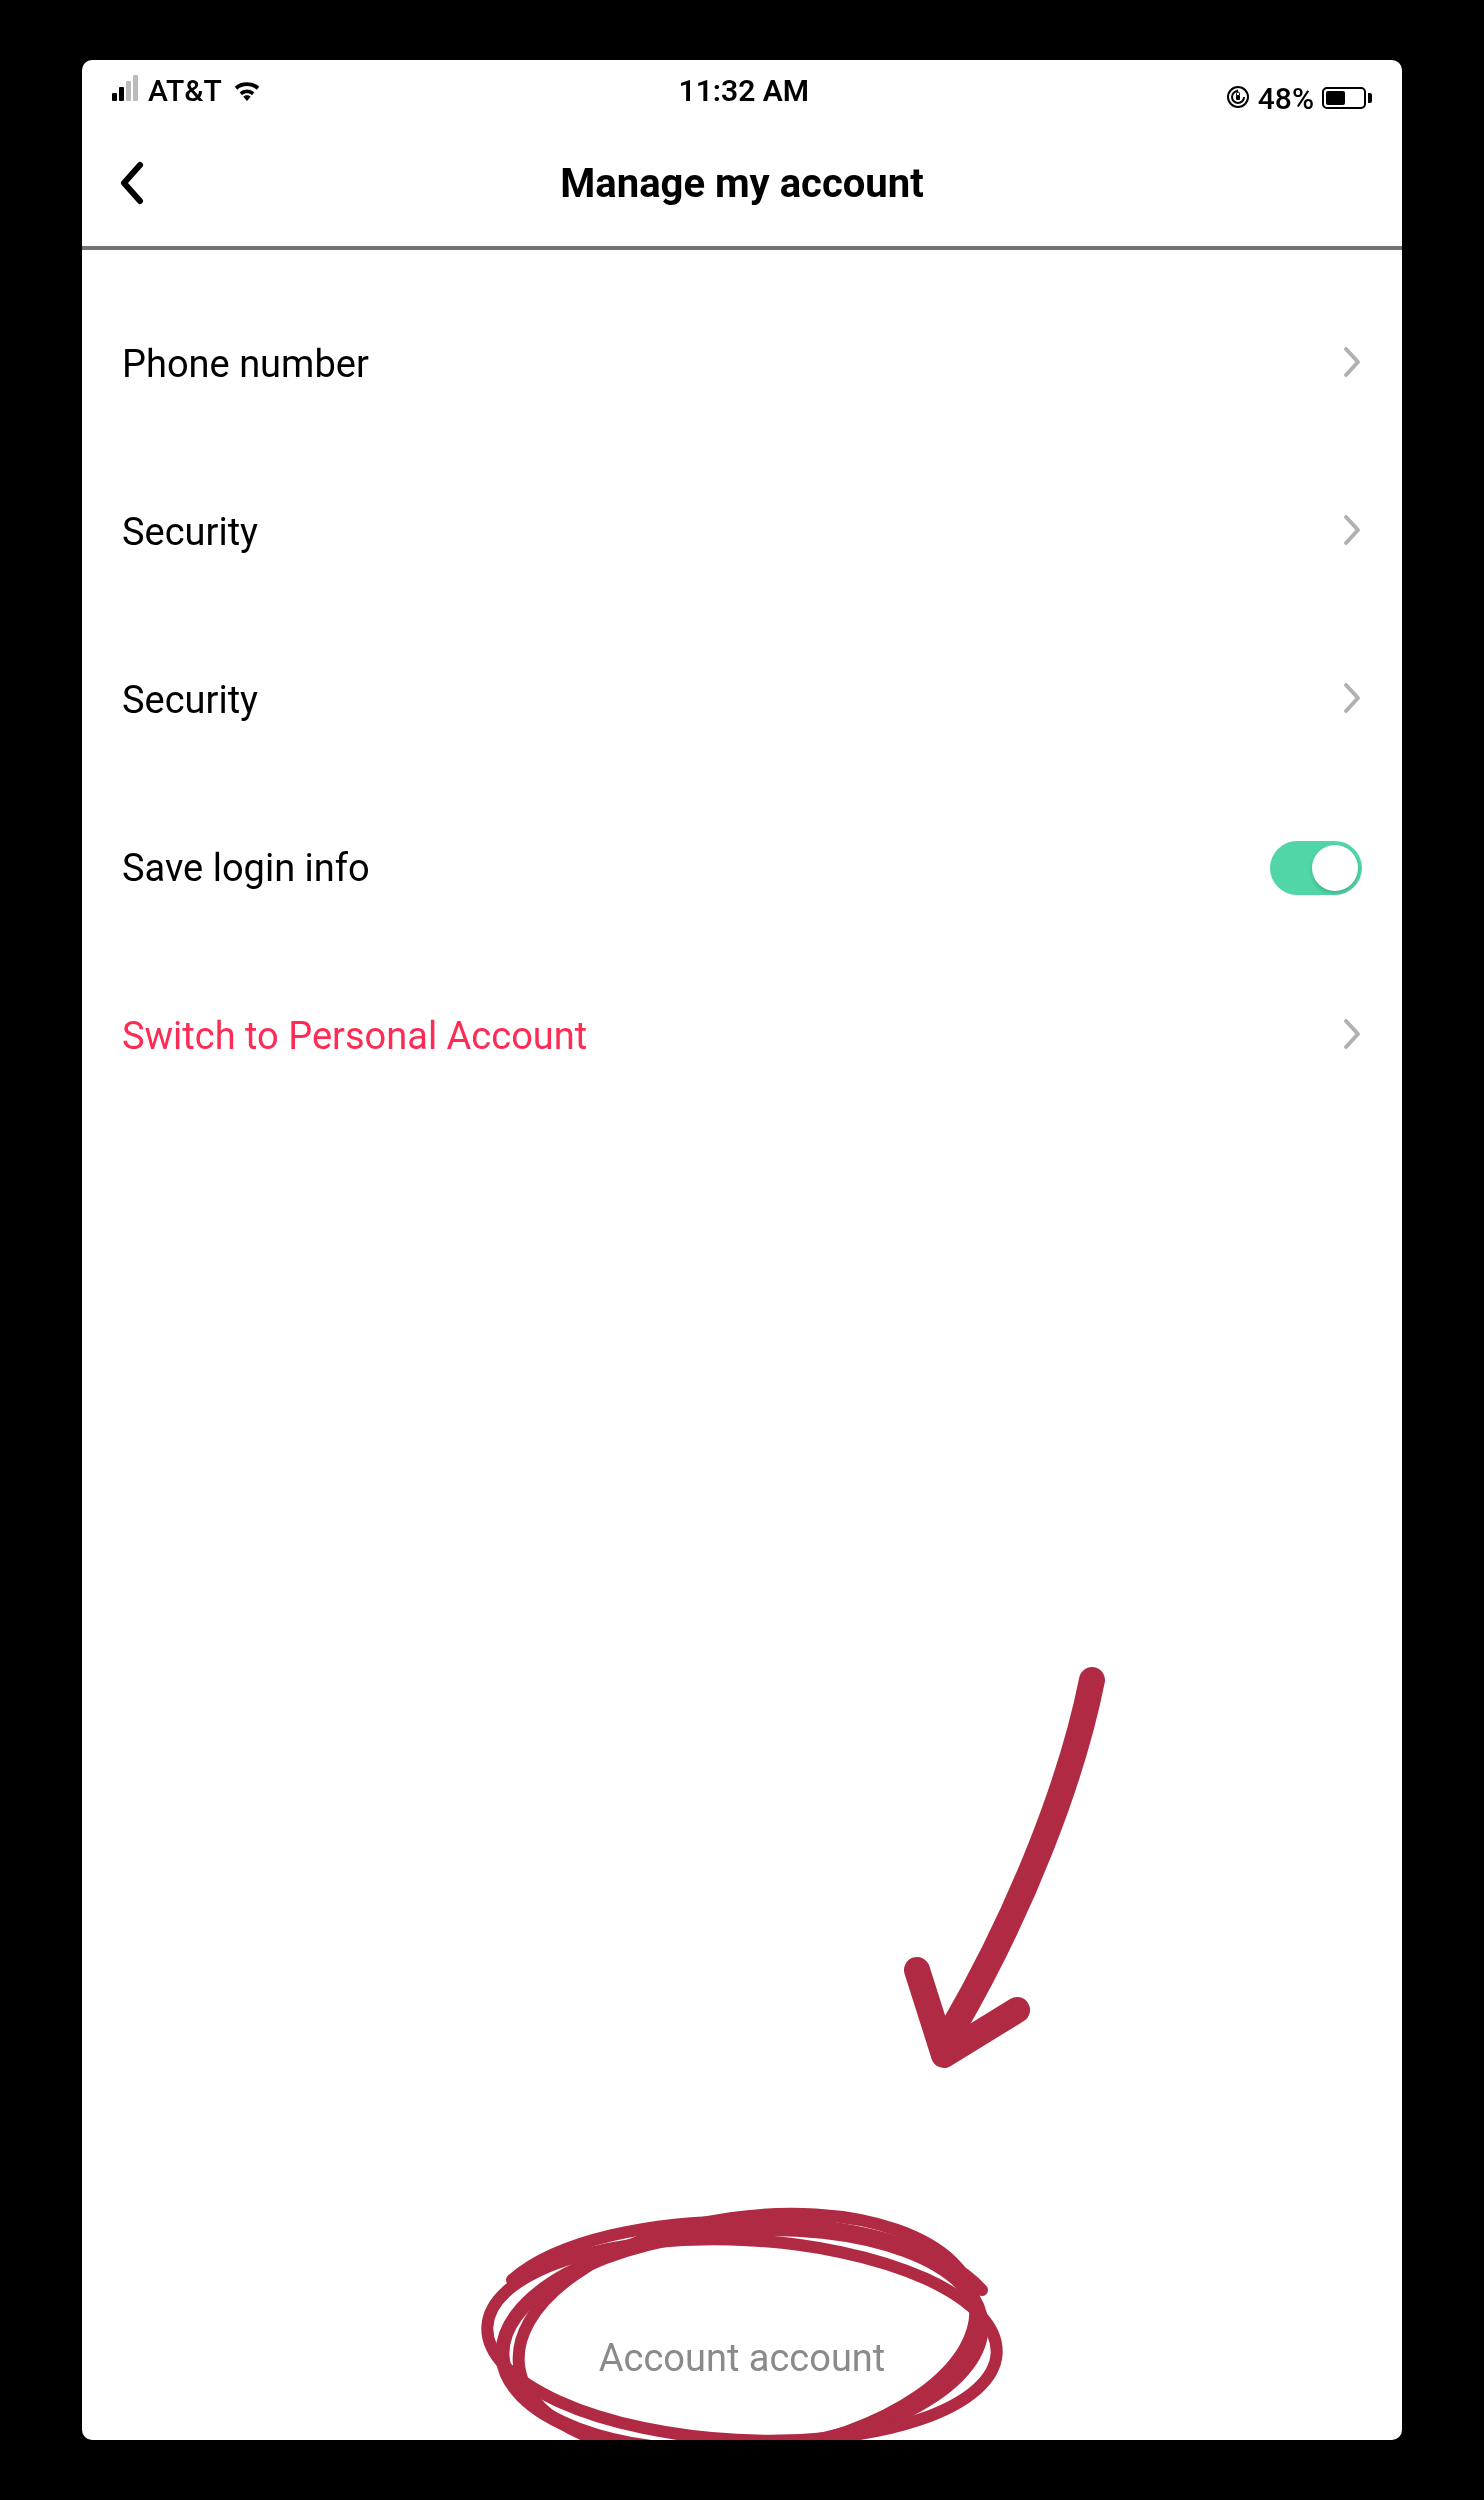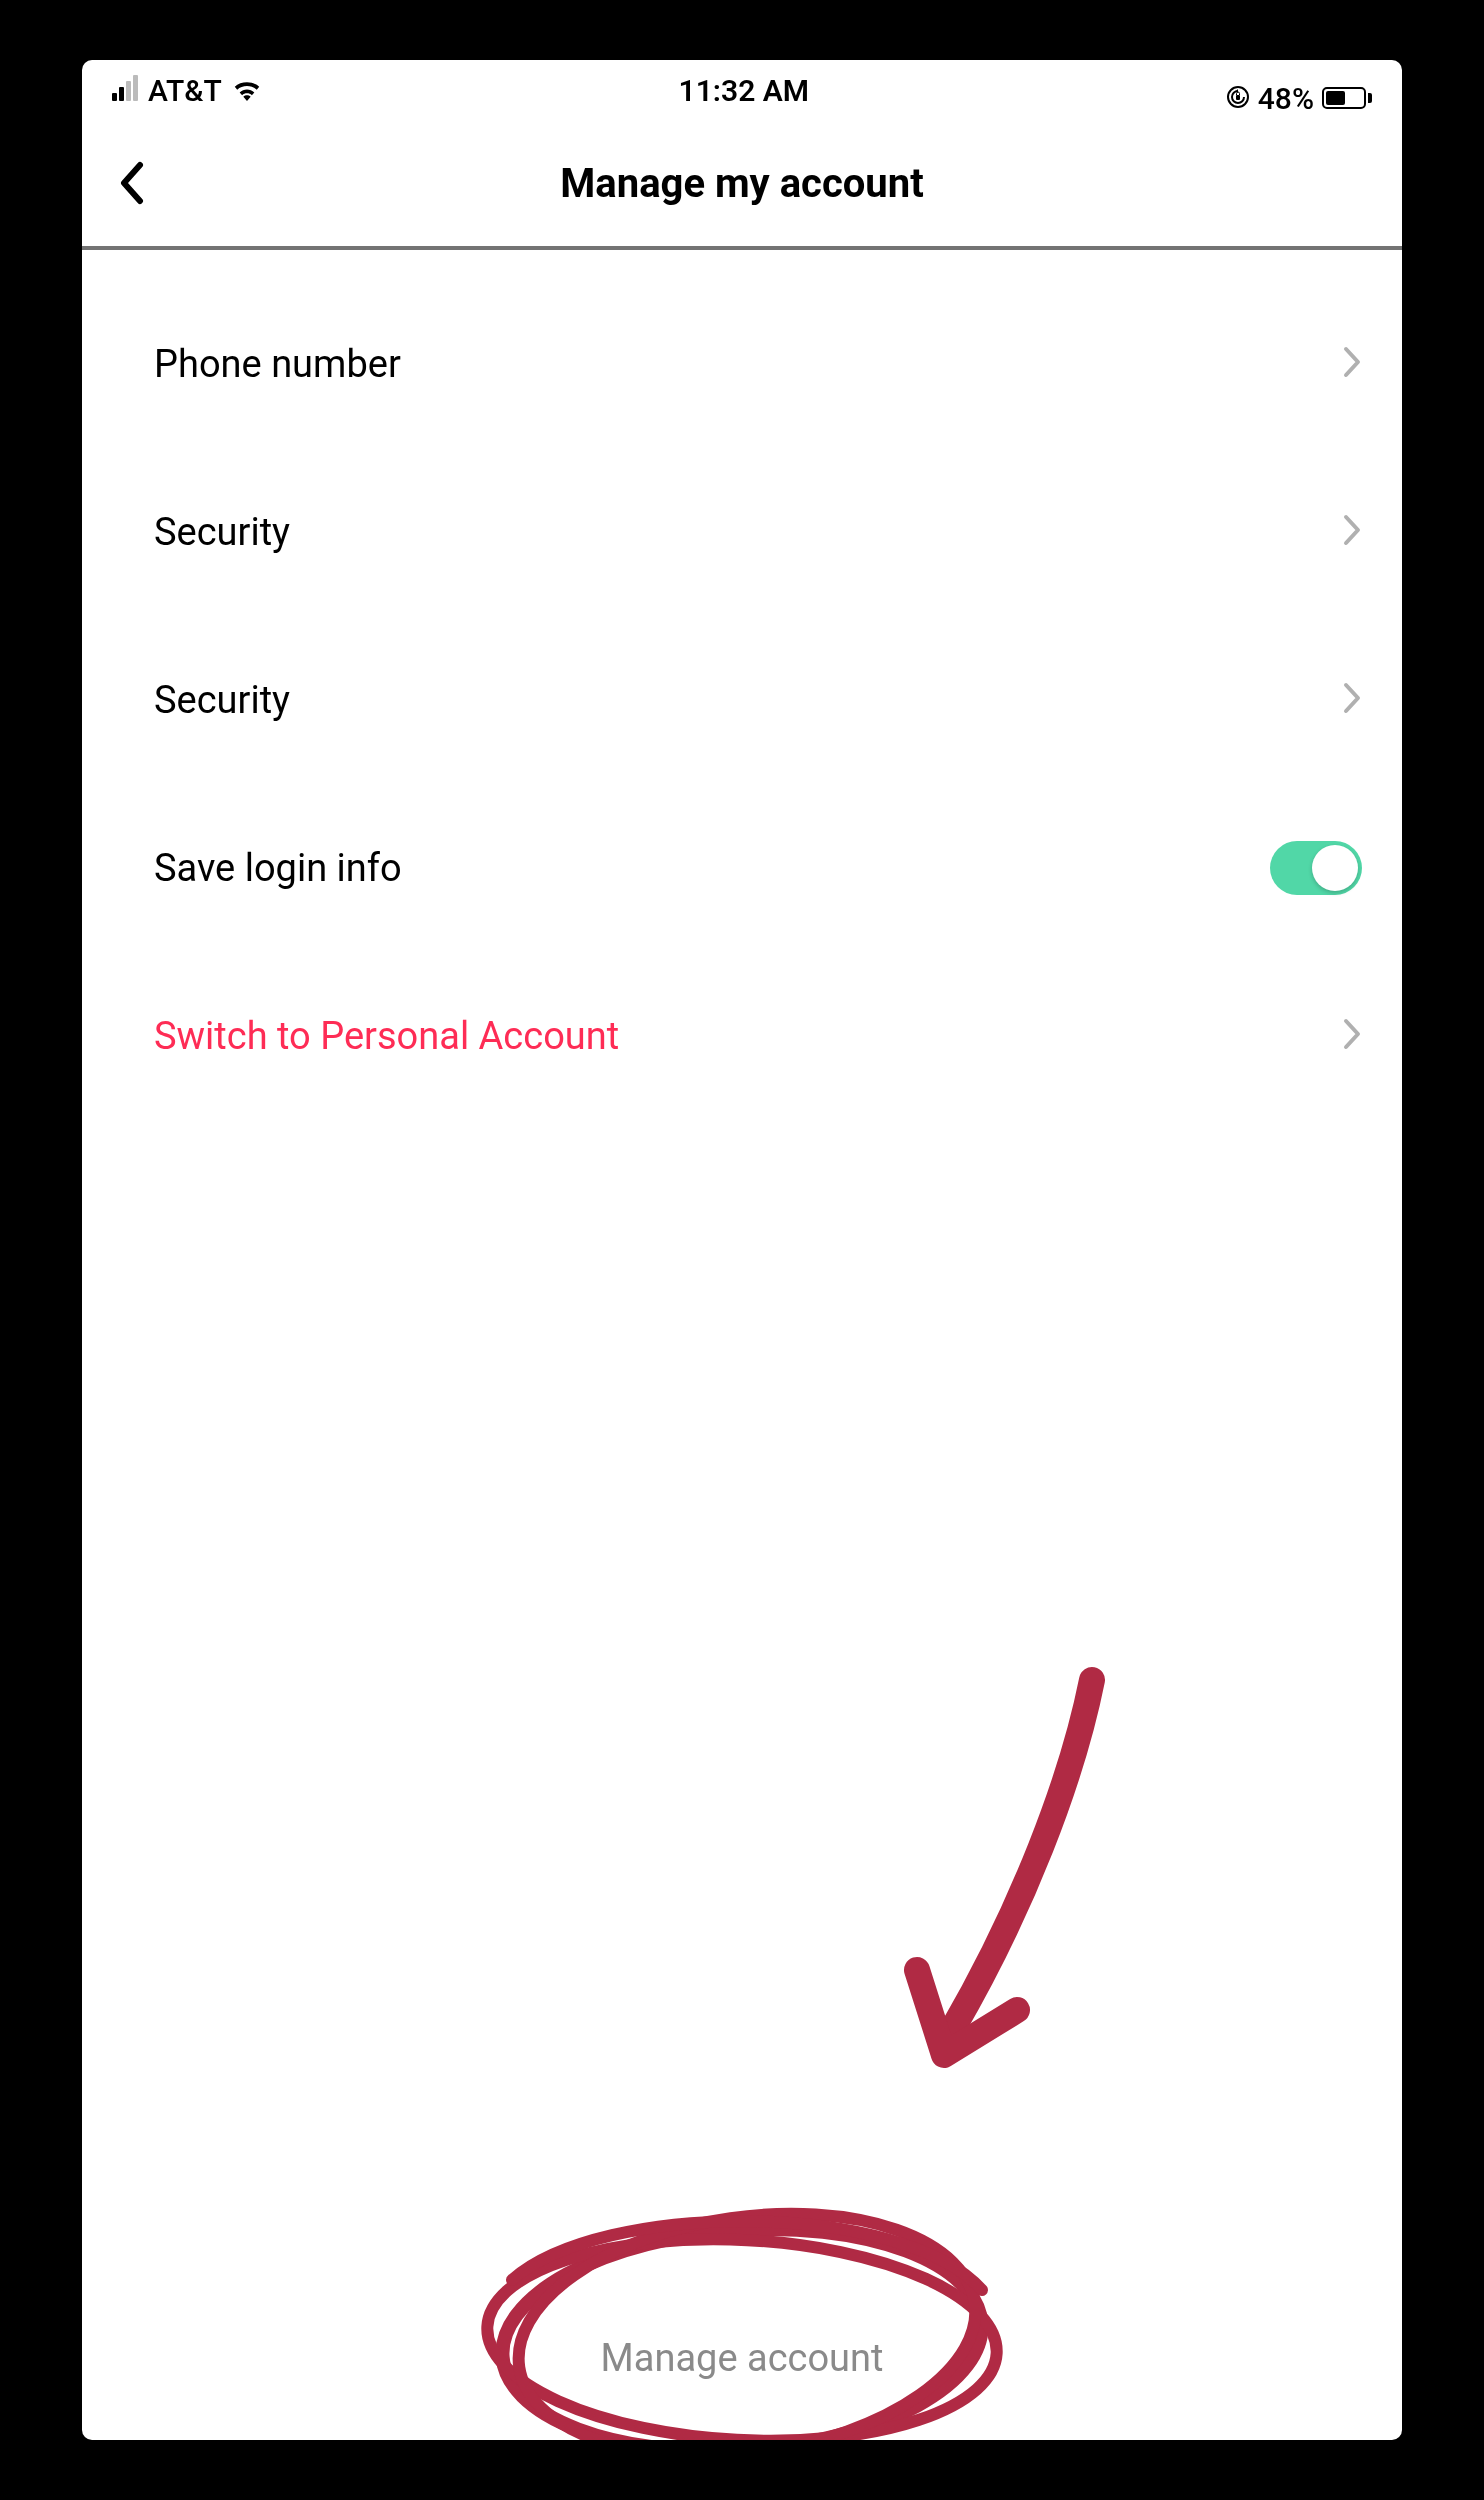--- a/index.html
+++ b/index.html
@@ -67,21 +67,21 @@
     .nav-title{font-size:40px;font-weight:700;color:#000;}
 
     .list{padding-top:30px;}
     .row{
       height:168px;
       display:flex;
       align-items:center;
       justify-content:space-between;
       padding:0 40px;
     }
-    .row-label{font-size:38px;color:#000;font-weight:400;margin-left:32px;}
+    .row-label{font-size:38px;color:#000;font-weight:400;}
     .row-label.accent{color:#fe2c55;}
     .chevron{color:#b0b0b0;}
 
     .toggle{
       width:92px;height:54px;border-radius:27px;background:#51d7a7;position:relative;
     }
     .toggle-knob{
       position:absolute;right:4px;top:4px;width:46px;height:46px;background:#fff;border-radius:50%;
       box-shadow:0 2px 4px rgba(0,0,0,.2);
     }
@@ -190,21 +190,21 @@
       <span class="chevron">
         <svg width="20" height="34" viewBox="0 0 20 34">
             <path d="M4 4 L16 17 L4 30" fill="none" stroke="#b0b0b0" stroke-width="4" stroke-linecap="round" stroke-linejoin="round"></path>
           </svg>
       </span>
     </div>
 
   </div>
 
   <div class="delete-wrap">
-    <span class="delete-link">Manage account</span>
+    <span class="delete-link">Account account</span>
   </div>
 
   <svg class="annotation-layer" viewBox="0 0 1320 2380" preserveAspectRatio="none">
     <g stroke="#b02a44" fill="none" stroke-linecap="round" stroke-linejoin="round">
 
       <path d="M1010 1620 C 990 1720, 940 1850, 870 1970" stroke-width="26"></path>
 
       <path d="M835 1910 L 862 1995 L 935 1950" stroke-width="26"></path>
 
       <ellipse cx="660" cy="2280" rx="240" ry="110" stroke-width="14" transform="rotate(-4 660 2280)"></ellipse>

